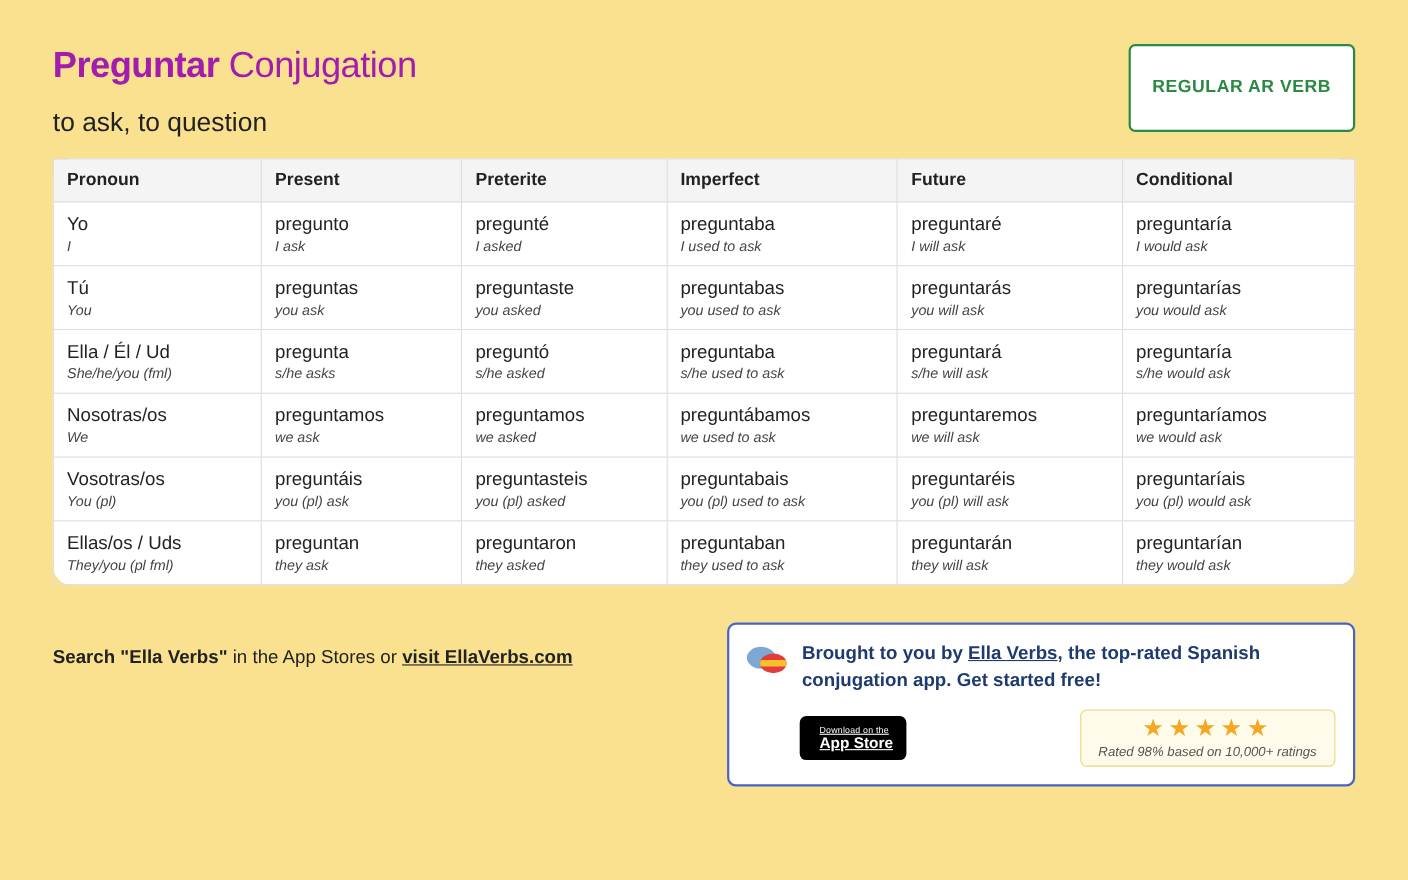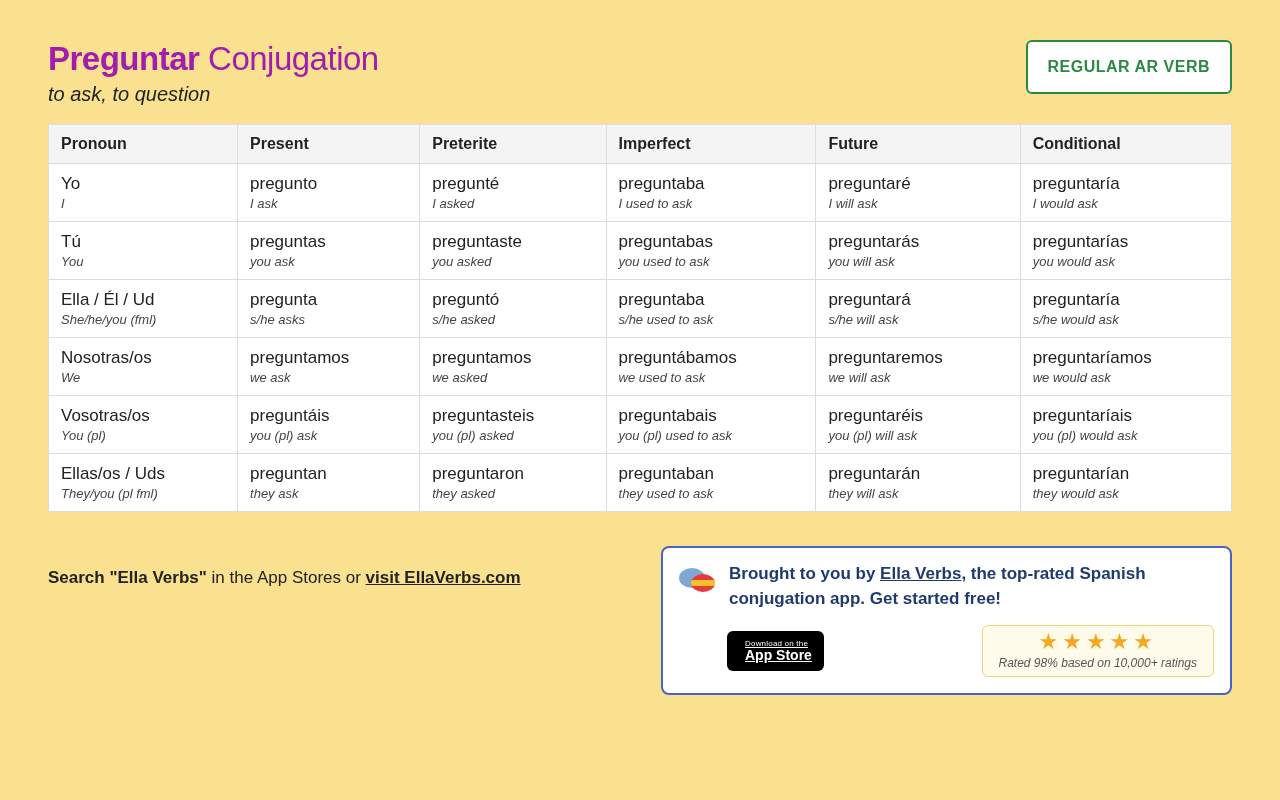--- a/index.html
+++ b/index.html
@@ -13,37 +13,38 @@
   }
   .header-row {
     display: flex;
     justify-content: space-between;
     align-items: flex-start;
     margin-bottom: 18px;
   }
   .title-block { }
   .title-line { font-size: 33px; font-weight: 400; color: #a21caf; letter-spacing: -0.5px; }
   .title-line .verb { font-weight: 700; }
-  .subtitle { font-size: 20px; font-style: italic; margin-top: 5px; }
+  .subtitle { font-size: 24px; margin-top: 20px; }
   .badge {
     border: 2px solid #2a8a43;
     color: #2a8a43;
     background: #fff;
     font-weight: 700;
     font-size: 16px;
     letter-spacing: 0.5px;
-    padding: 16px 20px;
+    padding: 29px 20px;
     border-radius: 6px;
     white-space: nowrap;
   }
   table.conj {
     width: 100%;
     border-collapse: collapse;
     background: #fff;
     font-size: 15px;
+    border-radius: 18px;
   }
   table.conj th, table.conj td {
     border: 1px solid #ddd;
     padding: 10px 12px;
     text-align: left;
     vertical-align: top;
   }
   table.conj th {
     background: #f4f4f4;
     font-weight: 700;

